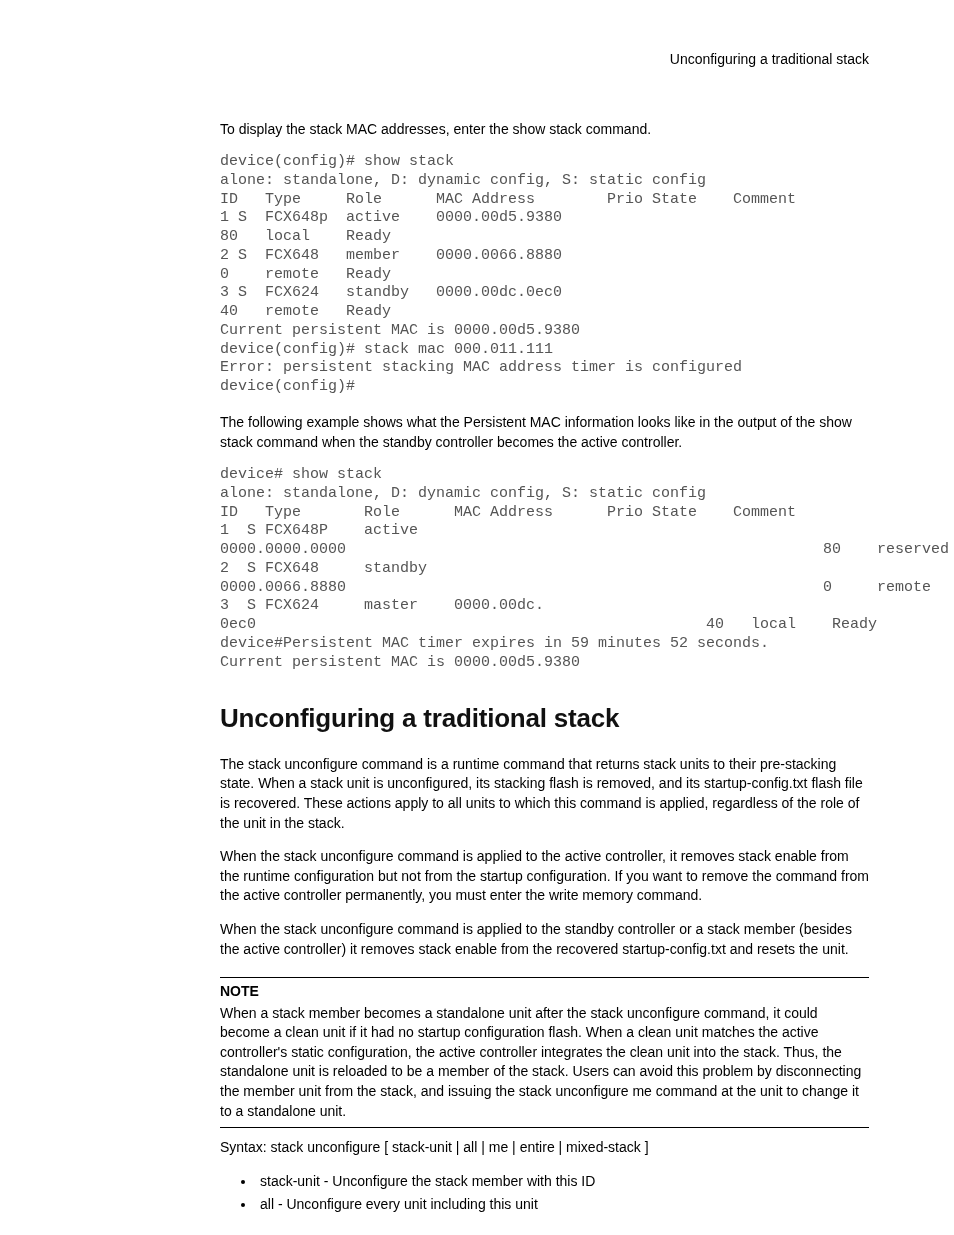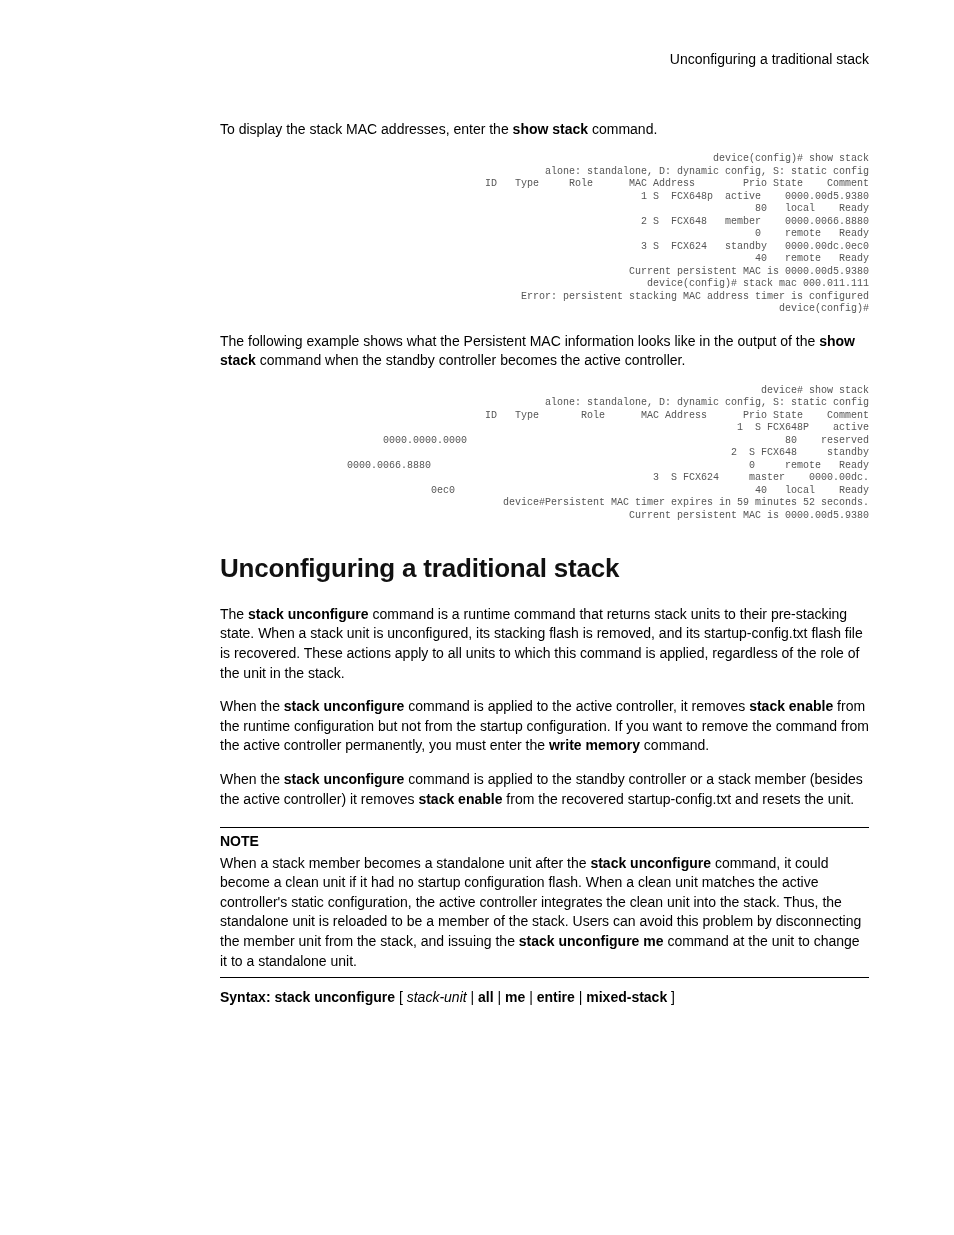--- a/index.html
+++ b/index.html
@@ -19,40 +19,38 @@
       margin-bottom: 50px;
     }
     .content {
       margin-left: 135px;
     }
     p {
       margin: 0 0 14px 0;
     }
     pre {
       font-family: "Courier New", Courier, monospace;
-      font-size: 10px;
+      font-size: 15px;
       line-height: 1.25;
       white-space: pre;
       color: #555;
       margin: 0 0 16px 0;
-      text-align: right;
     }
     h1 {
       font-family: Arial, Helvetica, sans-serif;
       font-size: 26px;
       font-weight: bold;
       color: #111;
       margin: 28px 0 18px 0;
       letter-spacing: -0.2px;
     }
     .bold {
-      font-weight: bold;
+      font-weight: normal;
     }
     .italic {
-      font-style: italic;
       text-align: right;
     }
     .note-hr {
       border: none;
       border-top: 1.5px solid #000;
       margin: 18px 0 4px 0;
     }
     .note-hr-below {
       border: none;
       border-top: 1.5px solid #000;
@@ -134,14 +132,22 @@
     <span>When a stack member becomes a standalone unit after the </span><span class="bold">stack unconfigure</span><span> command, it could become a clean unit if it had no startup configuration flash. When a clean unit matches the active controller's static configuration, the active controller integrates the clean unit into the stack. Thus, the standalone unit is reloaded to be a member of the stack. Users can avoid this problem by disconnecting the member unit from the stack, and issuing the </span><span class="bold">stack unconfigure me</span><span> command at the unit to change it to a standalone unit.</span>
   </p>
   <hr class="note-hr-below">
 
 
 
   <p>
     <span class="bold">Syntax: stack unconfigure</span><span> [ </span><span class="italic">stack-unit</span><span> | </span><span class="bold">all</span><span> | </span><span class="bold">me</span><span> | </span><span class="bold">entire</span><span> | </span><span class="bold">mixed-stack</span><span> ]</span>
   </p>
 
+  <ul>
+    <li>
+      <span class="italic">stack-unit</span><span> - Unconfigure the stack member with this ID</span>
+    </li>
+    <li>
+      <span class="bold">all</span><span> - Unconfigure every unit including this unit</span>
+    </li>
+  </ul>
 
 </div>
 
 </body></html>

